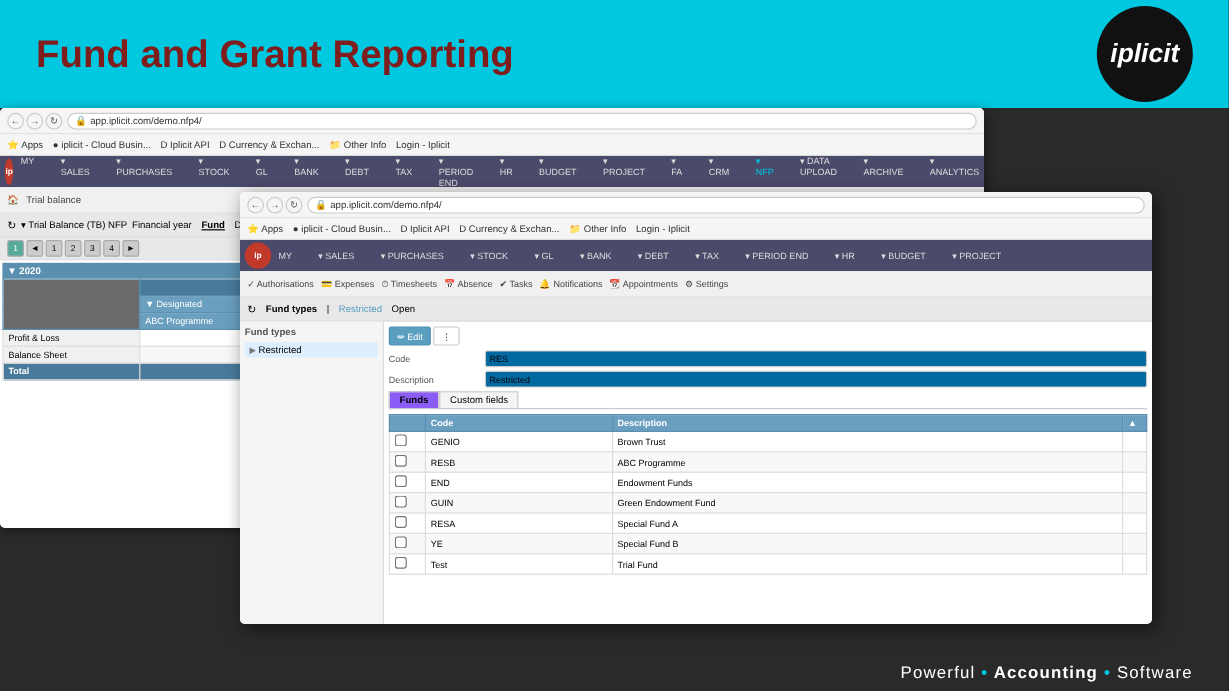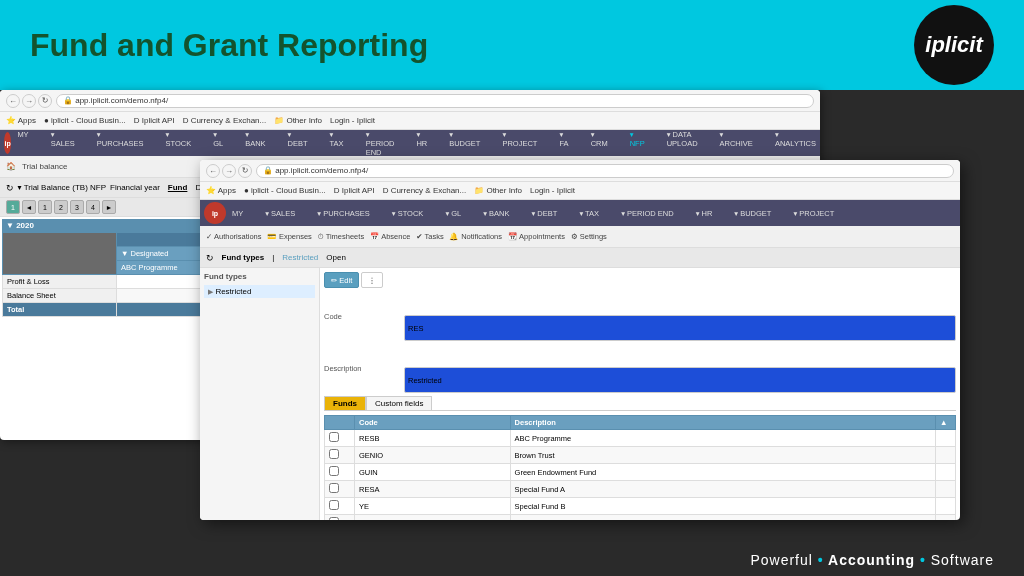--- a/index.html
+++ b/index.html
@@ -16,21 +16,21 @@
       background: #00c8e0;
       height: 90px;
       display: flex;
       align-items: center;
       justify-content: space-between;
       padding: 0 30px;
     }
     .header-title {
       font-size: 32px;
       font-weight: 900;
-      color: #14532d;
+      color: #7f1d1d;
     }
     .logo-circle {
       width: 80px;
       height: 80px;
       background: #111;
       border-radius: 50%;
       display: flex;
       align-items: center;
       justify-content: center;
       color: white;
@@ -302,45 +302,44 @@
       margin-bottom: 3px;
       font-size: 8px;
     }
     .form-label {
       width: 80px;
       color: #555;
       font-size: 7.5px;
     }
     .form-input {
       flex: 1;
-      height: 26px;
+      height: 14px;
       border: 1px solid #ccc;
       border-radius: 2px;
       padding: 0 3px;
       font-size: 7.5px;
-      background: #1d4ed8;
-      margin-top: 23px;
+      background: #0369a1;
     }
 
     .tabs-row {
       display: flex;
       gap: 0;
       margin-bottom: 4px;
       border-bottom: 1px solid #ccc;
     }
     .tab {
       padding: 2px 8px;
       font-size: 8px;
       cursor: pointer;
       border: 1px solid #ccc;
       border-bottom: none;
       background: #f5f5f5;
     }
     .tab.active {
-      background: #eab308;
+      background: #8b5cf6;
       font-weight: bold;
     }
 
     .mini-table {
       width: 100%;
       border-collapse: collapse;
       font-size: 7.5px;
     }
     .mini-table th {
       background: #6a9fbf;
@@ -652,28 +651,34 @@
             <tr>
               <th style="width:30px;"></th>
               <th>Code</th>
               <th>Description</th>
               <th style="width:20px;">▲</th>
             </tr>
           </thead>
           <tbody>
             <tr>
               <td><input type="checkbox" style="width: 10px; height: 10px;"></td>
+              <td>GENIO</td>
+              <td>Brown Trust</td>
+              <td></td>
+            </tr>
+            <tr>
+              <td><input type="checkbox" style="width: 10px; height: 10px;"></td>
               <td>RESB</td>
               <td>ABC Programme</td>
               <td></td>
             </tr>
             <tr>
               <td><input type="checkbox" style="width: 10px; height: 10px;"></td>
-              <td>GENIO</td>
-              <td>Brown Trust</td>
+              <td>END</td>
+              <td>Endowment Funds</td>
               <td></td>
             </tr>
             <tr>
               <td><input type="checkbox" style="width: 10px; height: 10px;"></td>
               <td>GUIN</td>
               <td>Green Endowment Fund</td>
               <td></td>
             </tr>
             <tr>
               <td><input type="checkbox" style="width: 10px; height: 10px;"></td>

